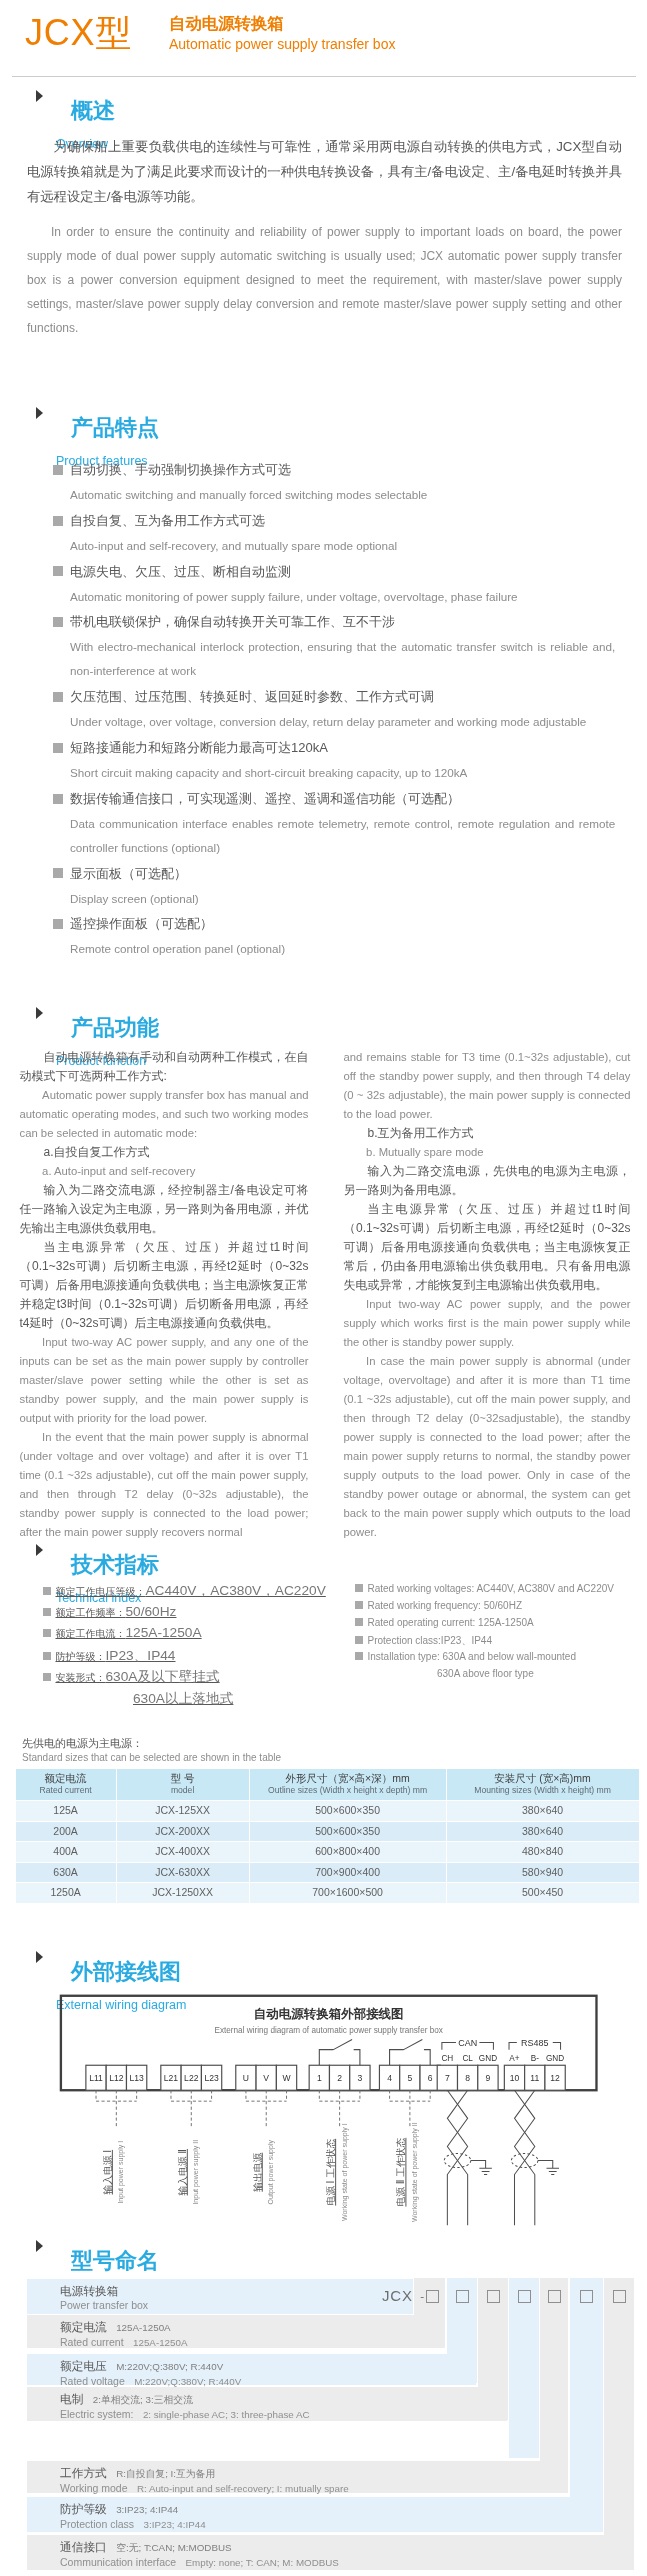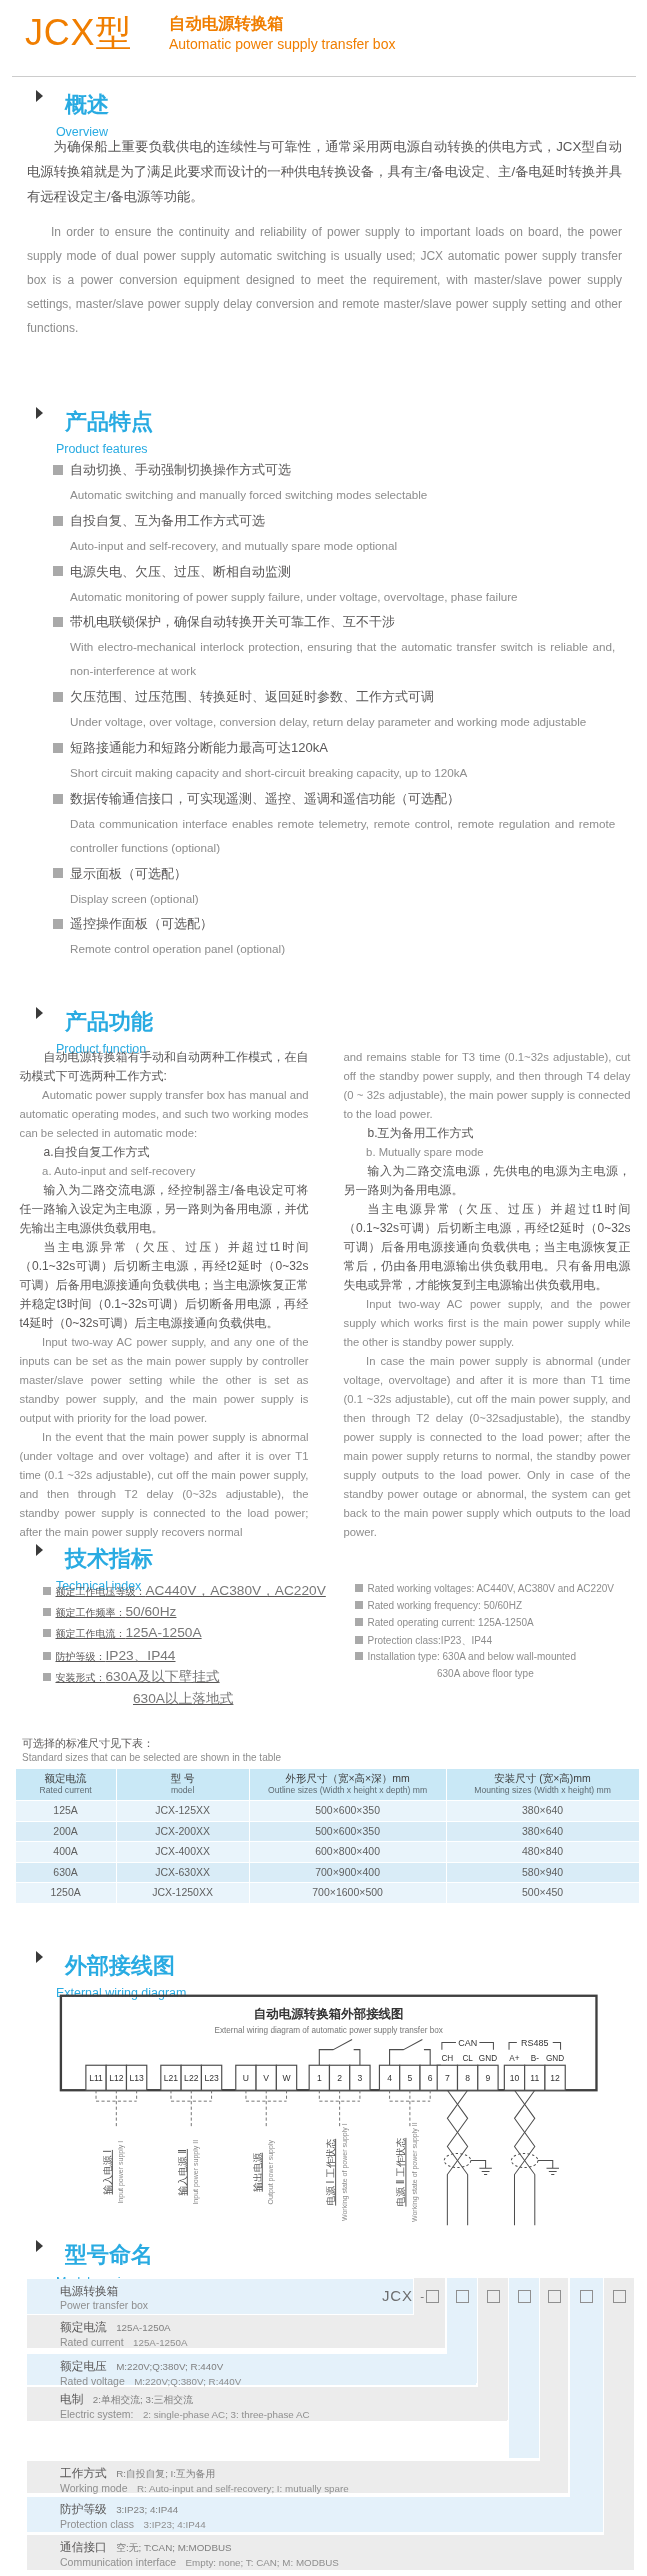--- a/index.html
+++ b/index.html
@@ -8,21 +8,21 @@
   
   .brand-model{position:absolute;top:9.4px;left:25px;font-size:36px;color:#f07e00;letter-spacing:0.8px;}
   .brand-zh{position:absolute;top:13.3px;left:169px;font-size:16.4px;font-weight:bold;color:#f07e00;}
   .brand-en{position:absolute;top:36px;left:169px;font-size:14px;color:#f07e00;}
   .divider{position:absolute;top:76px;left:11.7px;width:624px;border-top:0.8px solid #cccccc;}
   
   .sec{position:absolute;left:36px;}
   .arrow{display:inline-block;width:0;height:0;border-top:6.2px solid transparent;border-bottom:6.2px solid transparent;
          border-left:7.8px solid #3a3a3a;vertical-align:top;margin-top:6.2px;}
   .sec-titles{display:inline-block;margin-left:9.4px;}
-  .sec h2{margin:9px;font-size:22px;line-height:23.4px;font-weight:bold;color:#29abe2;}
+  .sec h2{margin:15px;font-size:22px;line-height:23.4px;font-weight:bold;color:#29abe2;}
   .sec-sub{font-size:12.5px;color:#29abe2;margin-top:2.3px;}
   
   .para{position:absolute;left:27px;width:595px;color:#595757;font-size:13.3px;line-height:25px;
         text-align:justify;text-indent:2em;margin:0;}
   .para.en{color:#8d8d8d;font-size:12px;line-height:24px;}
   
   .features{position:absolute;left:53px;top:457px;width:570px;}
   .feat{margin-bottom:0.8px;}
   .feat .zh{font-size:13px;color:#595757;line-height:26px;}
   .sqbullet{display:inline-block;width:10px;height:10px;background:#a9a9a9;margin-right:7px;vertical-align:-0.8px;}
@@ -186,21 +186,21 @@
   </div>
   <div class="tech-right">
     <div class="trow"><span class="sqbullet sm"></span><span>Rated working voltages: AC440V, AC380V and AC220V</span></div>
     <div class="trow"><span class="sqbullet sm"></span><span>Rated working frequency: 50/60HZ</span></div>
     <div class="trow"><span class="sqbullet sm"></span><span>Rated operating current: 125A-1250A</span></div>
     <div class="trow"><span class="sqbullet sm"></span><span>Protection class:IP23、IP44</span></div>
     <div class="trow"><span class="sqbullet sm"></span><span>Installation type: 630A and below wall-mounted</span></div>
     <div class="trow cont"><span>630A above floor type</span></div>
   </div>
 
-  <div class="tbl-intro-zh">可选择的标准尺寸见下表：</div>
+  <div class="tbl-intro-zh">先供电的电源为主电源：</div>
   <div class="tbl-intro-en">Standard sizes that can be selected are shown in the table</div>
   <div class="tbl">
     <div class="hc">
         <div class="hz">额定电流</div>
         <div class="he">Rated current</div>
       </div>
     <div class="hc">
         <div class="hz">型 号</div>
         <div class="he">model</div>
       </div>

